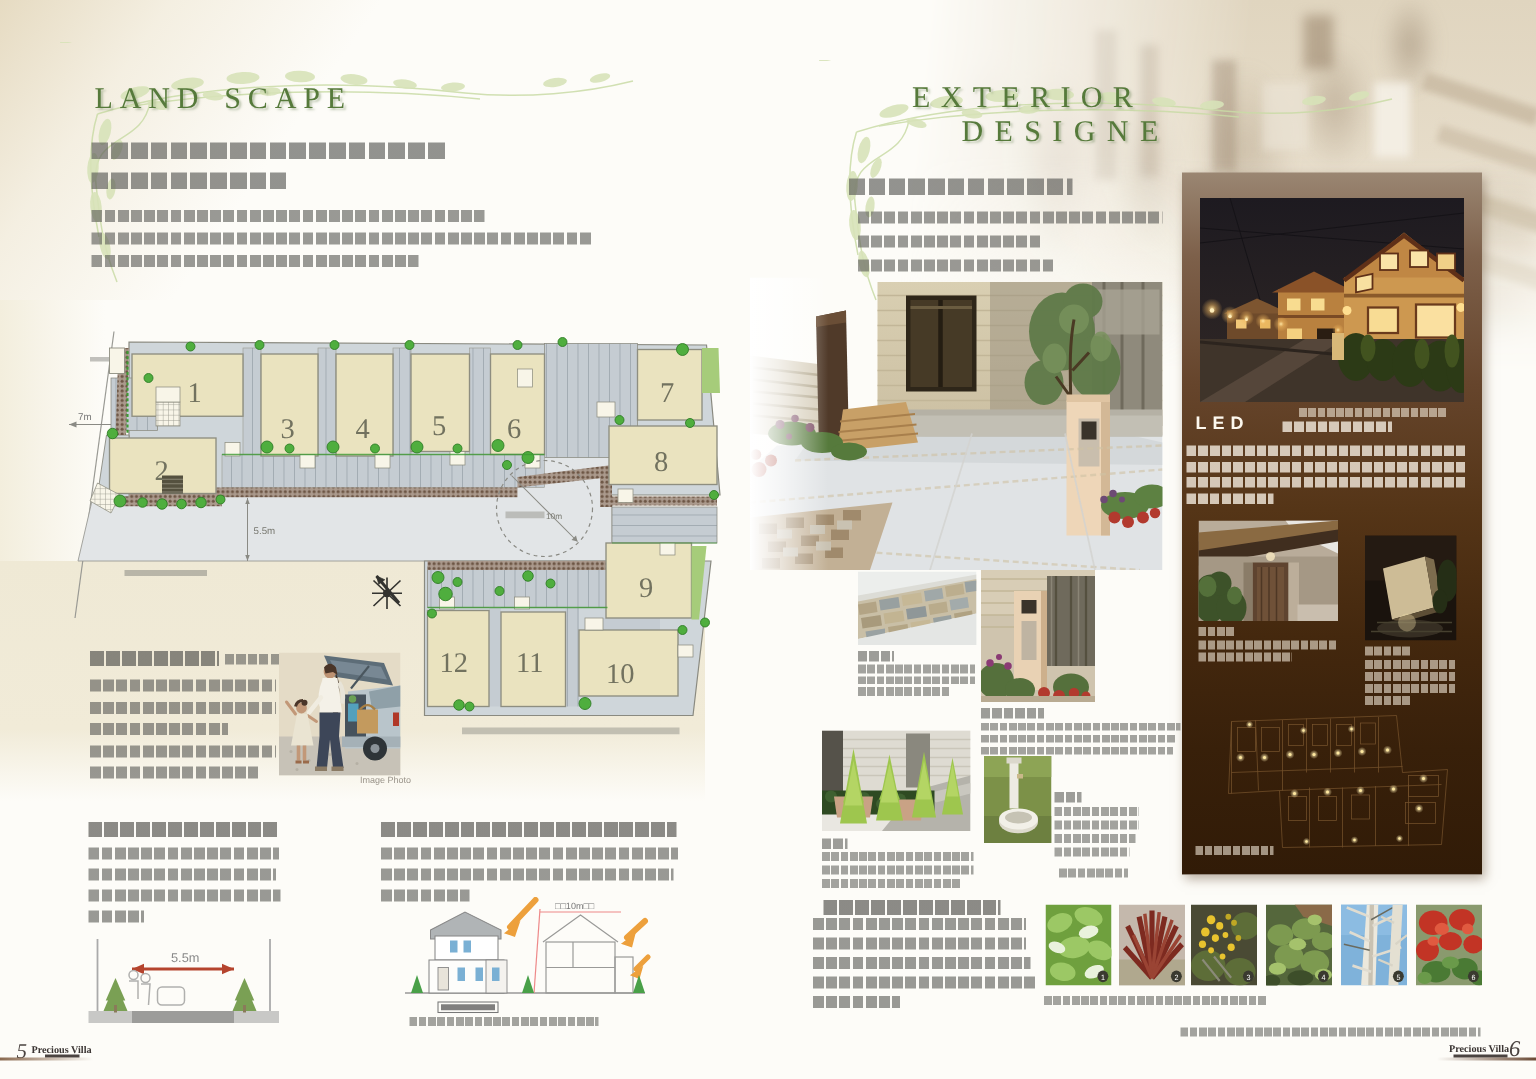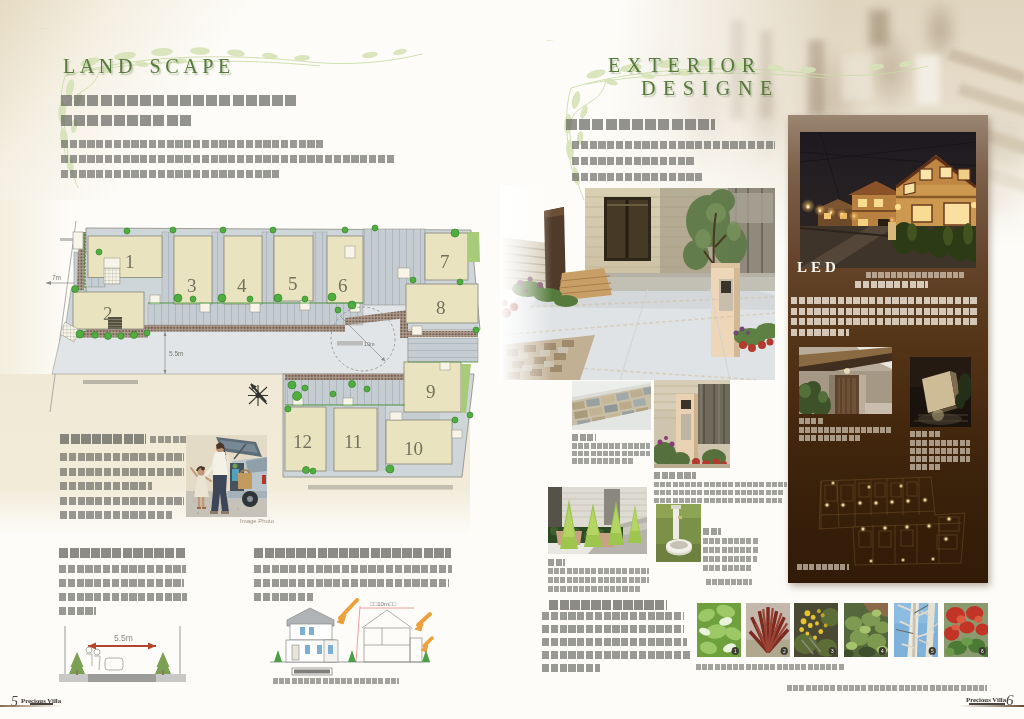--- a/index.html
+++ b/index.html
@@ -824,21 +824,21 @@
         <ellipse cx="112" cy="100" rx="5" ry="9"></ellipse>
         <ellipse cx="148" cy="104" rx="5" ry="10"></ellipse>
         <ellipse cx="168" cy="102" rx="5" ry="11"></ellipse>
       </g>
 <rect x="88" y="90" width="8" height="18" fill="#d8b878"></rect>
 <circle cx="92" cy="88" r="4" fill="url(#lamp)"></circle>
 </svg>
 
 <div class="jb w6" style="left:78px;top:157px;width:98px"></div>
 
-<div class="abs" style="left:9px;top:144px;font-size:15px;font-weight:bold;color:#fdf8ee;letter-spacing:4px;font-family:Liberation Serif, serif">LED</div>
+<div class="abs" style="left:9px;top:160px;font-size:12px;font-weight:bold;color:#fdf8ee;letter-spacing:4px;font-family:Liberation Sans, sans-serif">LED</div>
 
 <div class="jb w7" style="left:67px;top:166px;width:73px"></div>
 
 <div class="jb w7" style="left:3px;top:182px;width:186px"></div>
 <div class="jb w7" style="left:3px;top:192.5px;width:186px"></div>
 <div class="jb w7" style="left:3px;top:203px;width:186px"></div>
 <div class="jb w7" style="left:3px;top:213.5px;width:58px"></div>
 
 <svg class="abs" style="left:11px;top:232px" width="93" height="67" viewBox="0 0 93 67">
 <rect width="93" height="67" fill="#b9ac9a"></rect>

